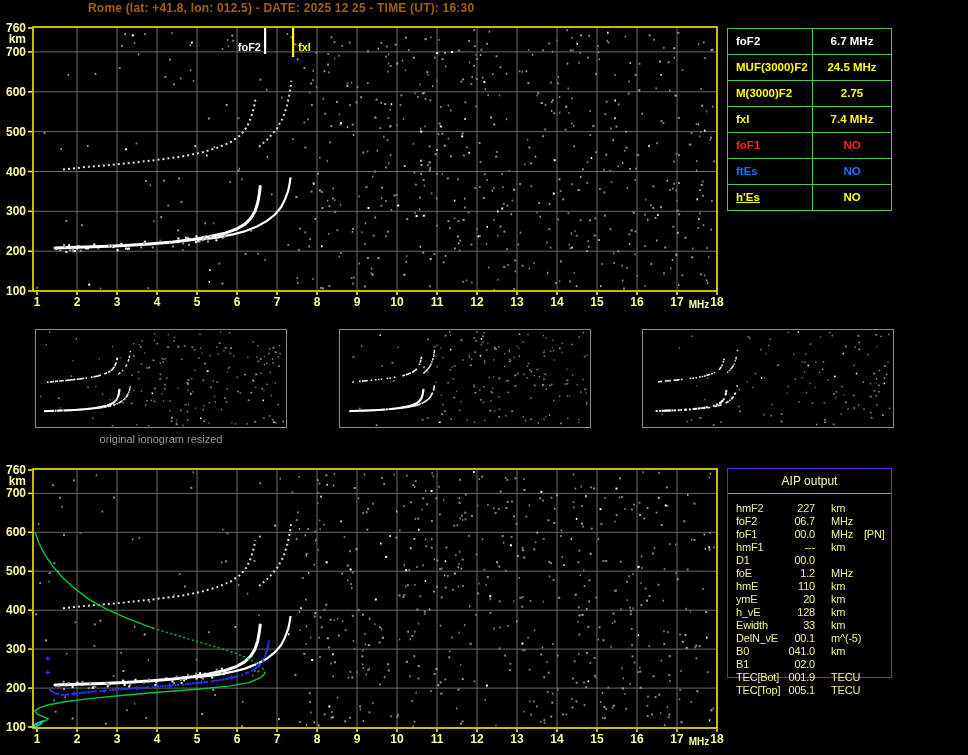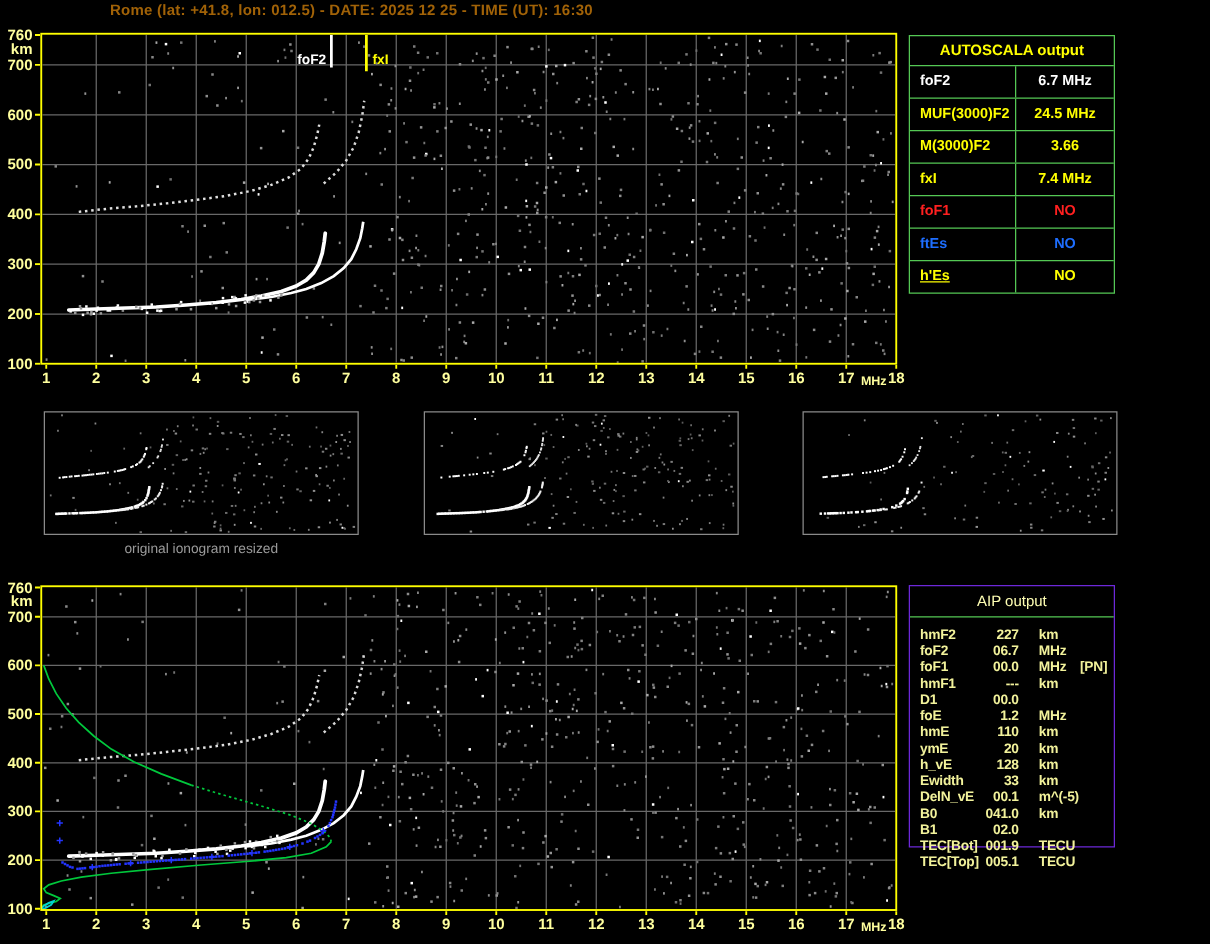--- a/index.html
+++ b/index.html
@@ -25,21 +25,21 @@
             white-space:nowrap;overflow:hidden;}
   .as-value{flex:1;text-align:center;white-space:nowrap;}
 
   
   .aip-box{position:absolute;left:727px;top:468px;width:163px;height:208px;
            border:1px solid #6d28d9;box-sizing:content-box;background:transparent;}
   .aip-header{height:24px;line-height:24px;text-align:center;border-bottom:1px solid #54c854;
               color:#ffffb4;font-size:12px;}
   .aip-rows{position:absolute;left:727px;top:468px;width:165px;height:240px;}
   .aip-row{position:absolute;left:0;width:184px;height:13px;line-height:13px;
-           font-size:11px;color:#f2f29b;letter-spacing:-0.2px;white-space:nowrap;font-weight:bold;}
+           font-size:11px;color:#f2f29b;letter-spacing:-0.2px;white-space:nowrap;}
   .aip-l{position:absolute;left:9px;}
   .aip-v{position:absolute;left:50px;width:38px;text-align:right;}
   .aip-u{position:absolute;left:104px;}
   .aip-x{position:absolute;left:137px;}
 
   
   .panel{position:absolute;top:329px;width:252px;height:99px;background:#000;}
   .panel svg{border:1px solid #8a8a8a;box-sizing:border-box;}
   .panel-cap{position:absolute;top:433px;width:252px;text-align:center;
              color:#9a9a9a;font-size:11px;white-space:nowrap;}
@@ -849,33 +849,32 @@
       </g>
       <g>
         <rect x="264.0" y="28" width="2.2" height="26" fill="#ffffff"></rect>
         <text x="261" y="51" text-anchor="end" class="mlabel" fill="#ffffff">foF2</text>
         <rect x="292.0" y="28" width="2.2" height="29" fill="#ffff00"></rect>
         <text x="298" y="51" text-anchor="start" class="mlabel" fill="#ffff00">fxI</text>
       </g>
     </svg>
 
   <div class="as-table">
-    <div class="as-header">AUTOSCALA output</div>
     <div id="asRows">
         <div class="as-row">
           <div class="as-label" style="color: rgb(255, 255, 255);">foF2</div>
           <div class="as-value" style="color: rgb(255, 255, 255);">6.7 MHz</div>
         </div>
         <div class="as-row">
           <div class="as-label" style="color: rgb(255, 255, 0);">MUF(3000)F2</div>
           <div class="as-value" style="color: rgb(255, 255, 0);">24.5 MHz</div>
         </div>
         <div class="as-row">
           <div class="as-label" style="color: rgb(255, 255, 0);">M(3000)F2</div>
-          <div class="as-value" style="color: rgb(255, 255, 0);">3.66</div>
+          <div class="as-value" style="color: rgb(255, 255, 0);">2.75</div>
         </div>
         <div class="as-row">
           <div class="as-label" style="color: rgb(255, 255, 0);">fxI</div>
           <div class="as-value" style="color: rgb(255, 255, 0);">7.4 MHz</div>
         </div>
         <div class="as-row">
           <div class="as-label" style="color: rgb(255, 32, 32);">foF1</div>
           <div class="as-value" style="color: rgb(255, 32, 32);">NO</div>
         </div>
         <div class="as-row">

